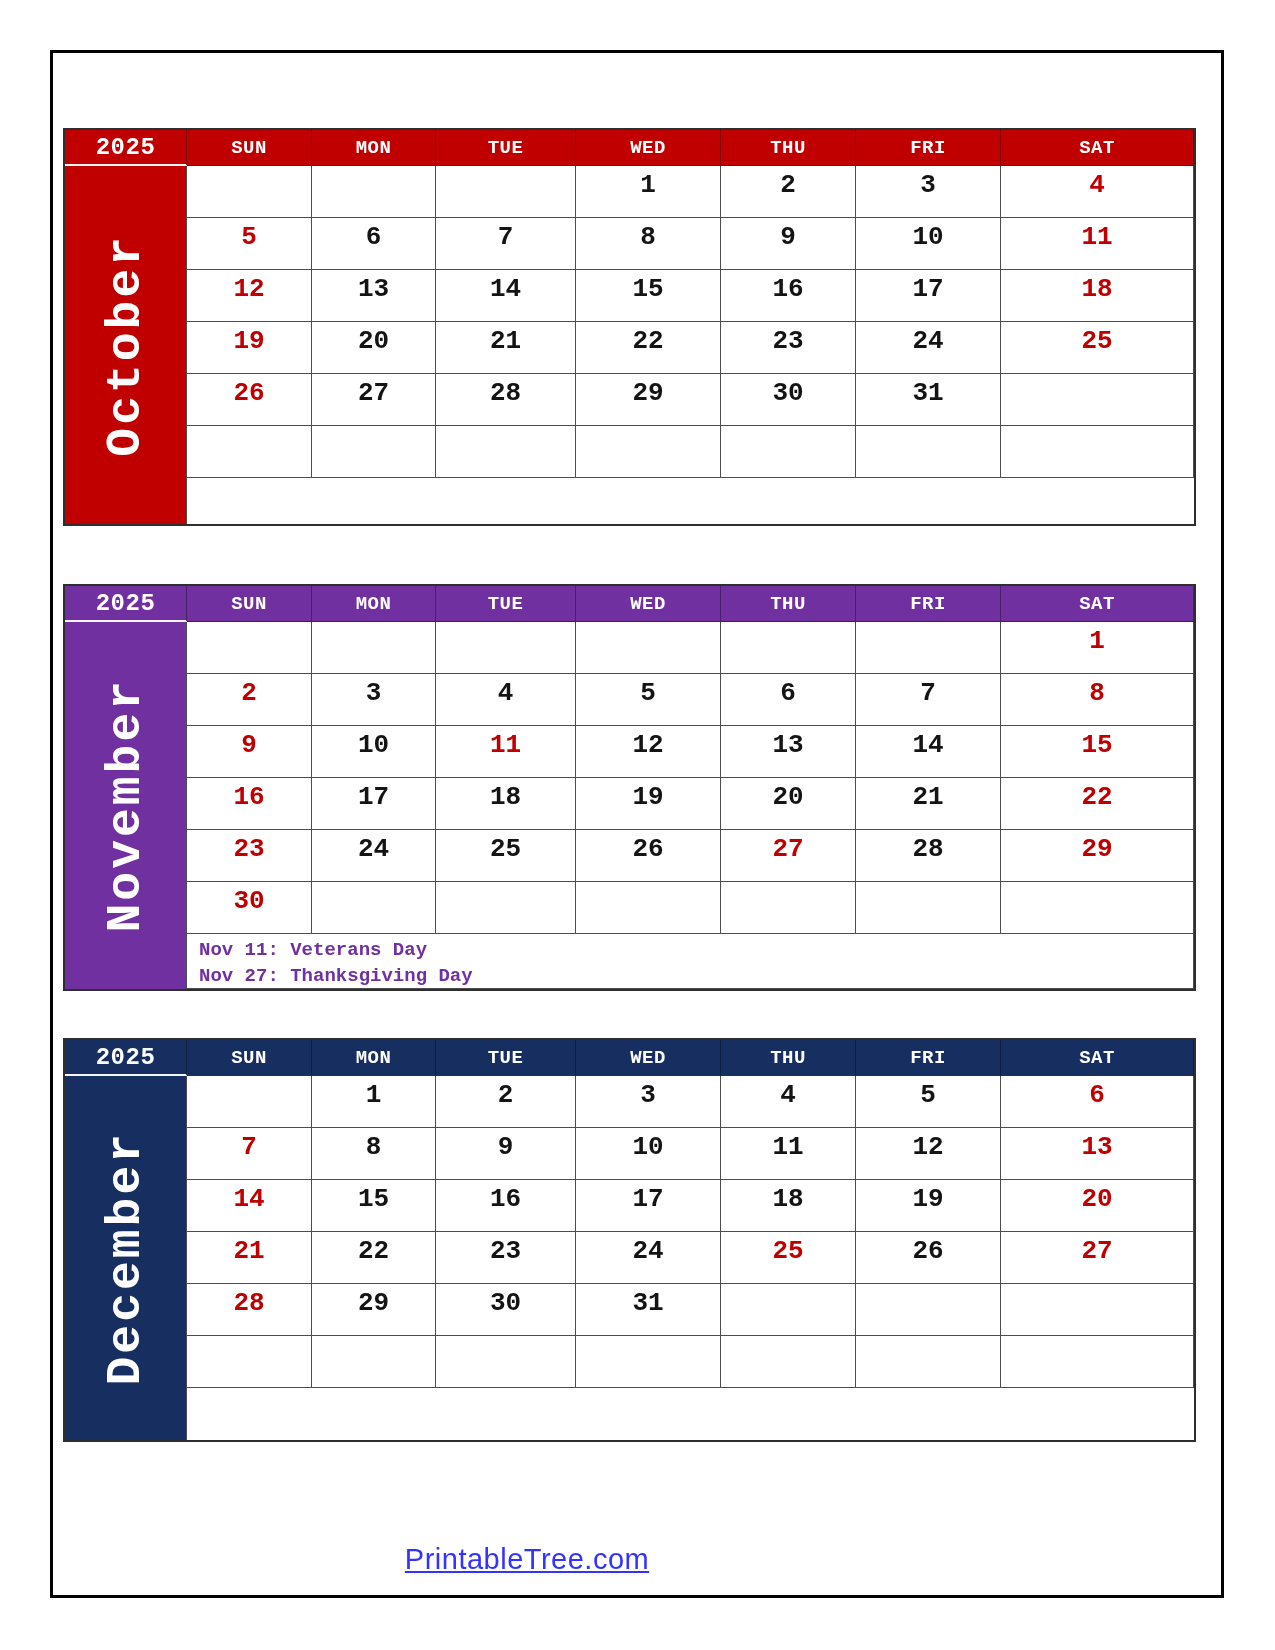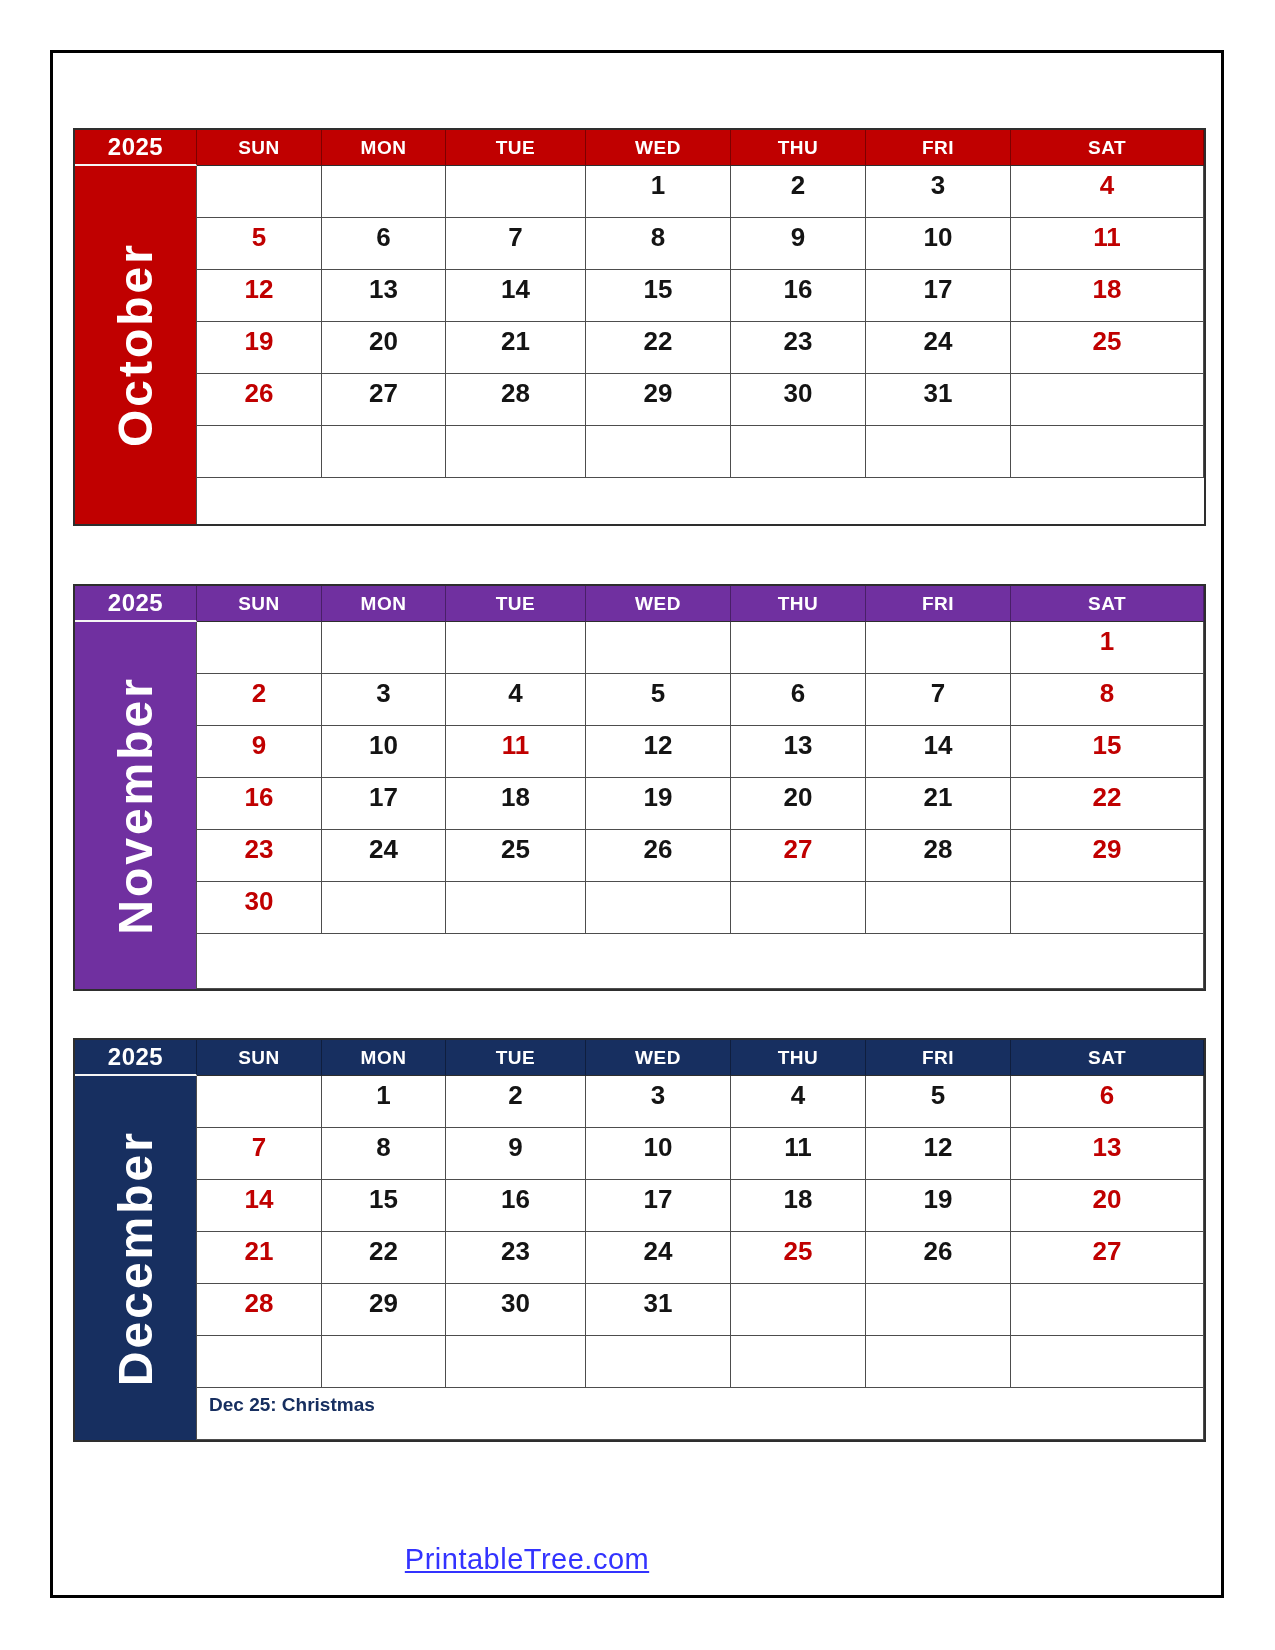--- a/index.html
+++ b/index.html
@@ -5,24 +5,24 @@
   html,body { margin:0; padding:0; }
   body {
     width:1275px; height:1650px; position:relative; background:#ffffff;
     font-family:"Liberation Sans", sans-serif; overflow:hidden;
   }
   .page-frame {
     position:absolute; left:50px; top:50px; width:1174px; height:1548px;
     border:3px solid #000; box-sizing:border-box; background:#fff;
   }
   .calendar {
-    position:absolute; left:73px; width:1129px;
+    position:absolute; left:63px; width:1129px;
     display:grid;
     grid-template-columns:122px 125px 124px 140px 145px 135px 145px 193px;
-    border:2px solid #2e2e2e; background:#fff; box-sizing:content-box;
+    border:2px solid #2e2e2e; background:#fff; box-sizing:content-box;font-family:Liberation Mono, monospace;
   }
   .cell { border-right:1px solid #4d4d4d; border-bottom:1px solid #4d4d4d; box-sizing:border-box; overflow:hidden; }
   .hdr {
     background:var(--mc); color:#fff; font-weight:bold; font-size:19px;
     display:flex; align-items:center; justify-content:center; letter-spacing:.5px;
     border-right:1px solid rgba(0,0,0,.35); border-bottom:1px solid #2e2e2e;
   }
   .year { font-size:24px; border-bottom:2px solid #f5f5f5; }
   .month-side {
     grid-column:1; grid-row:2 / 9; background:var(--mc);
@@ -158,20 +158,22 @@
       <div class="cell date">28</div>
       <div class="cell date red">29</div>
       <div class="cell date red">30</div>
       <div class="cell date"></div>
       <div class="cell date"></div>
       <div class="cell date"></div>
       <div class="cell date"></div>
       <div class="cell date"></div>
       <div class="cell date"></div>
       <div class="cell holiday">
+        <div class="holiday-line">Nov 11: Veterans Day</div>
+        <div class="holiday-line">Nov 27: Thanksgiving Day</div>
       </div>
     </div>
     <div class="calendar" style="top: 1038px; --mc: #172F60; grid-template-rows: 36px repeat(6, 52px) 52px;">
       <div class="cell hdr year">2025</div>
       <div class="cell hdr day">SUN</div>
       <div class="cell hdr day">MON</div>
       <div class="cell hdr day">TUE</div>
       <div class="cell hdr day">WED</div>
       <div class="cell hdr day">THU</div>
       <div class="cell hdr day">FRI</div>
@@ -214,21 +216,18 @@
       <div class="cell date"></div>
       <div class="cell date"></div>
       <div class="cell date"></div>
       <div class="cell date"></div>
       <div class="cell date"></div>
       <div class="cell date"></div>
       <div class="cell date"></div>
       <div class="cell date"></div>
       <div class="cell date"></div>
       <div class="cell date"></div>
-      <div class="cell holiday">
-        <div class="holiday-line">Dec 25: Christmas</div>
-      </div>
     </div>
   </div>
 
 <div class="footer">
   <a href="#" class="footer-link">PrintableTree.com</a>
 </div>
 
 </body></html>

